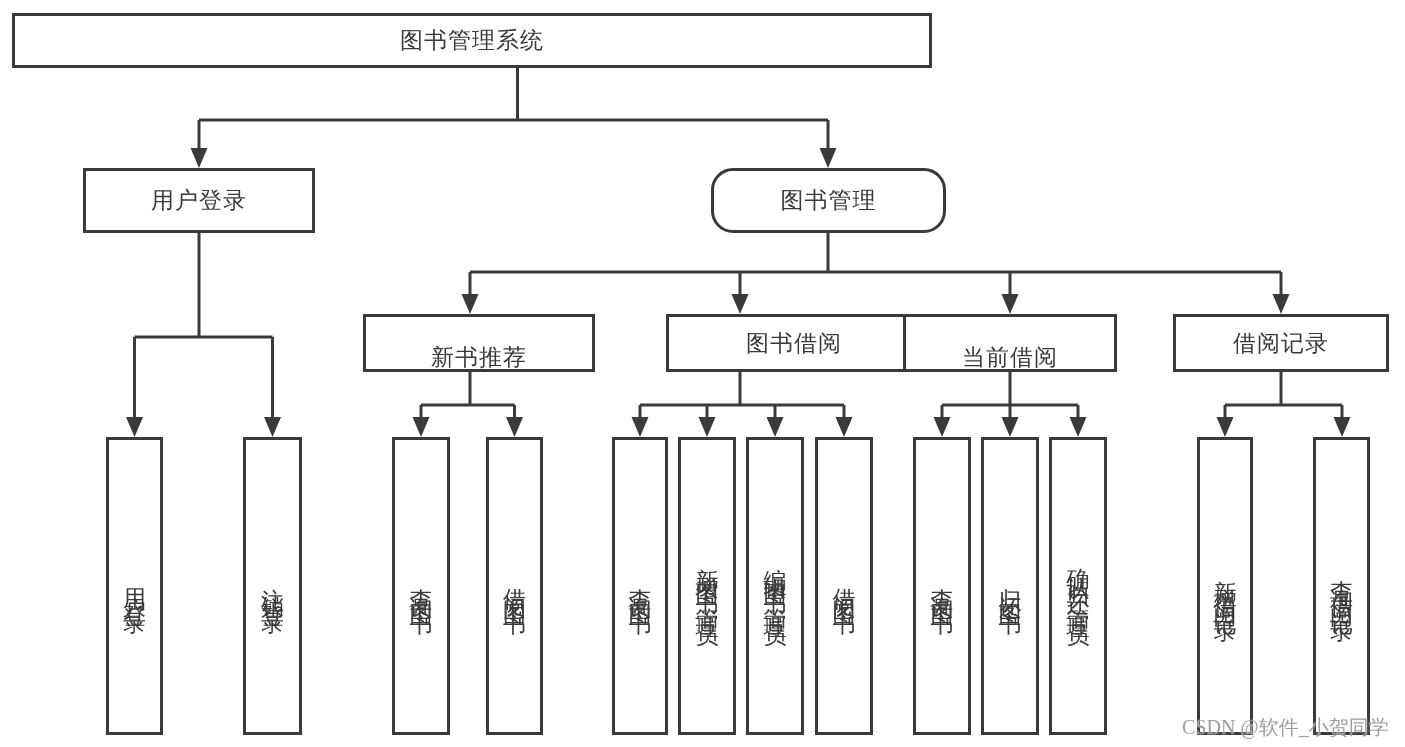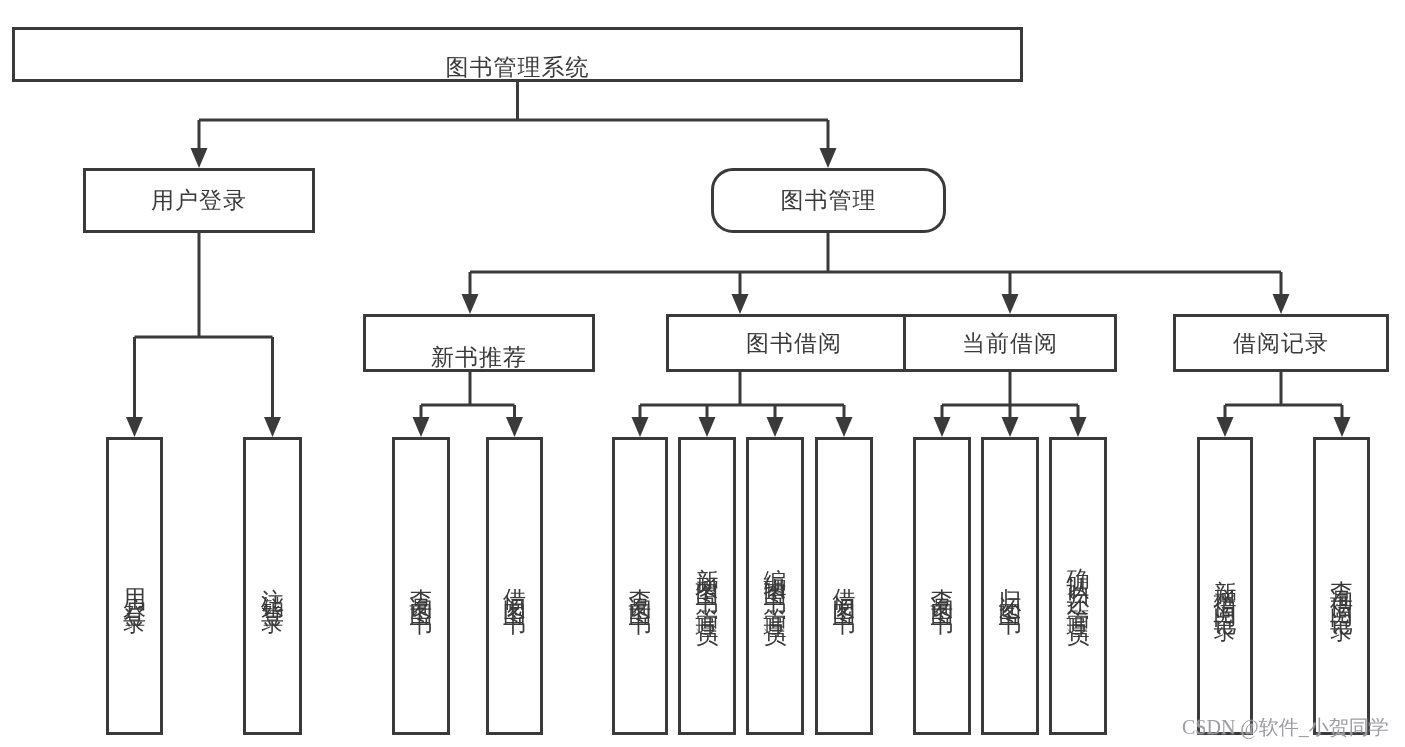--- a/index.html
+++ b/index.html
@@ -93,38 +93,38 @@
       <path d="M766.5,417 L783.5,417 L775,437 Z"></path>
       <path d="M835.5,417 L852.5,417 L844,437 Z"></path>
       <path d="M933.5,417 L950.5,417 L942,437 Z"></path>
       <path d="M1001.5,417 L1018.5,417 L1010,437 Z"></path>
       <path d="M1069.5,417 L1086.5,417 L1078,437 Z"></path>
       <path d="M1216.5,417 L1233.5,417 L1225,437 Z"></path>
       <path d="M1333.5,417 L1350.5,417 L1342,437 Z"></path>
     </g>
   </svg>
 
-  <div class="box" style="left:12px; top:27px; width:1011px; height:55px;align-items:flex-end;">
+  <div class="box" style="left:12px; top:13px; width:920px; height:55px;">
     <span class="lbl">图书管理系统</span>
   </div>
 
   <div class="box" style="left:83px; top:168px; width:232px; height:65px;">
     <span class="lbl">用户登录</span>
   </div>
   <div class="box" style="left:711px; top:168px; width:235px; height:65px;border-radius:22px;">
     <span class="lbl">图书管理</span>
   </div>
 
   <div class="box" style="left:363px; top:314px; width:232px; height:58px;align-items:flex-end;">
     <span class="lbl">新书推荐</span>
   </div>
   <div class="box" style="left:666px; top:314px; width:256px; height:58px;">
     <span class="lbl">图书借阅</span>
   </div>
-  <div class="box" style="left:903px; top:314px; width:214px; height:58px;">
+  <div class="box" style="left:903px; top:314px; width:214px; height:58px;align-items:flex-end;">
     <span class="lbl">当前借阅</span>
   </div>
   <div class="box" style="left:1173px; top:314px; width:216px; height:58px;">
     <span class="lbl">借阅记录</span>
   </div>
 
   <div class="box vbox" style="left:106px; top:437px; width:57px; height:298px;">
     <span class="lbl">用户登录</span>
   </div>
   <div class="box vbox" style="left:243px; top:437px; width:59px; height:298px;">

